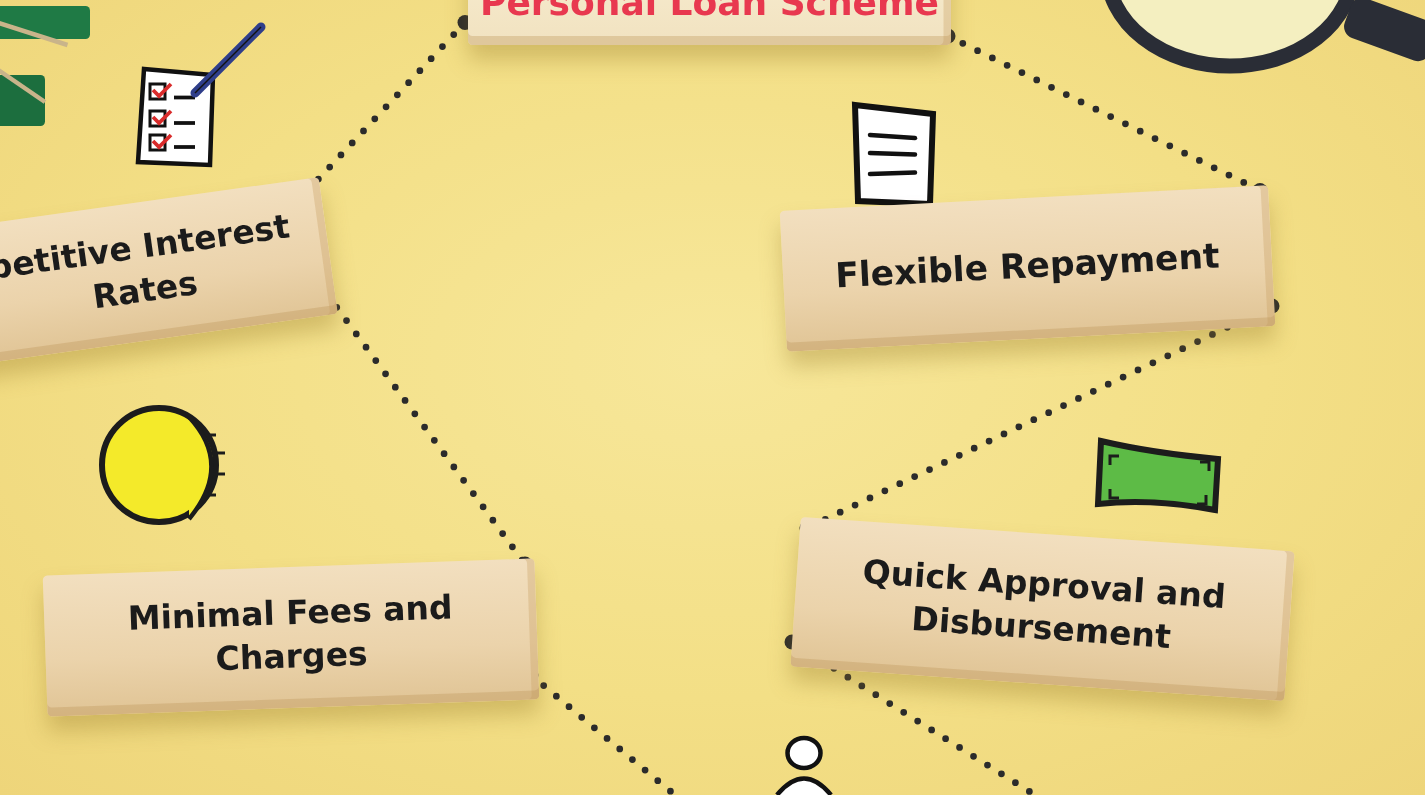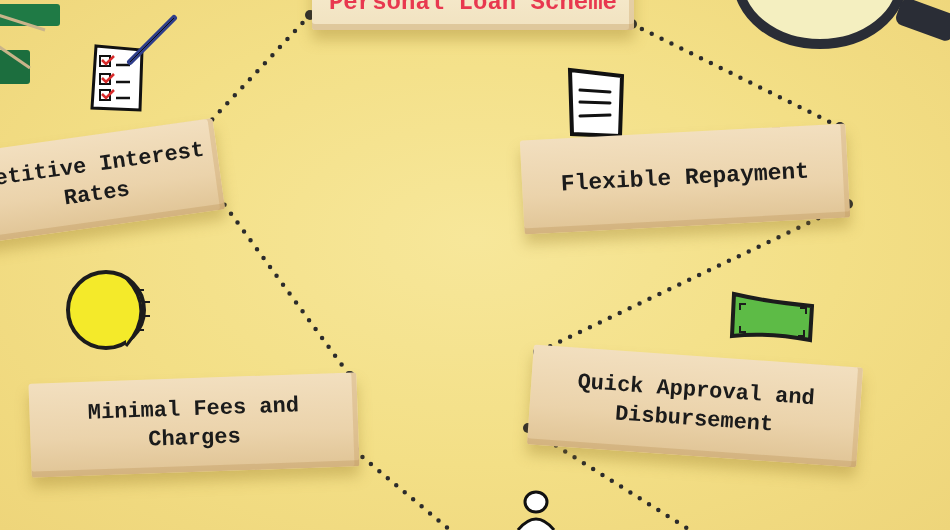--- a/index.html
+++ b/index.html
@@ -1,21 +1,21 @@
 <!DOCTYPE html>
 <html><head>
 <meta charset="utf-8">
 <style>
   html, body { margin: 0; padding: 0; }
   body {
     width: 950px; height: 530px; overflow: hidden; position: relative;
     background: radial-gradient(ellipse at 50% 45%, #f7e79a 0%, #f3df86 55%, #eed57a 100%);
     font-family: "DejaVu Sans", sans-serif;
   }
-  .stage { position: absolute; inset: 0; font-family: Liberation Mono, monospace; }
+  .stage { position: absolute; inset: 0; }
   .lines { position: absolute; inset: 0; width: 950px; height: 530px; }
   .block {
     position: absolute;
     background: linear-gradient(180deg, #f2dfbf 0%, #ebd3ab 60%, #e0c495 100%);
     border-radius: 3px;
     box-shadow: 0 10px 14px rgba(150,120,40,0.35), inset 0 -6px 0 rgba(190,150,90,0.35), inset -5px 0 0 rgba(200,160,100,0.35);
     display: flex; align-items: center; justify-content: center;
     text-align: center; color: #1b1b1b; font-weight: bold;
     line-height: 1.3;
   }

